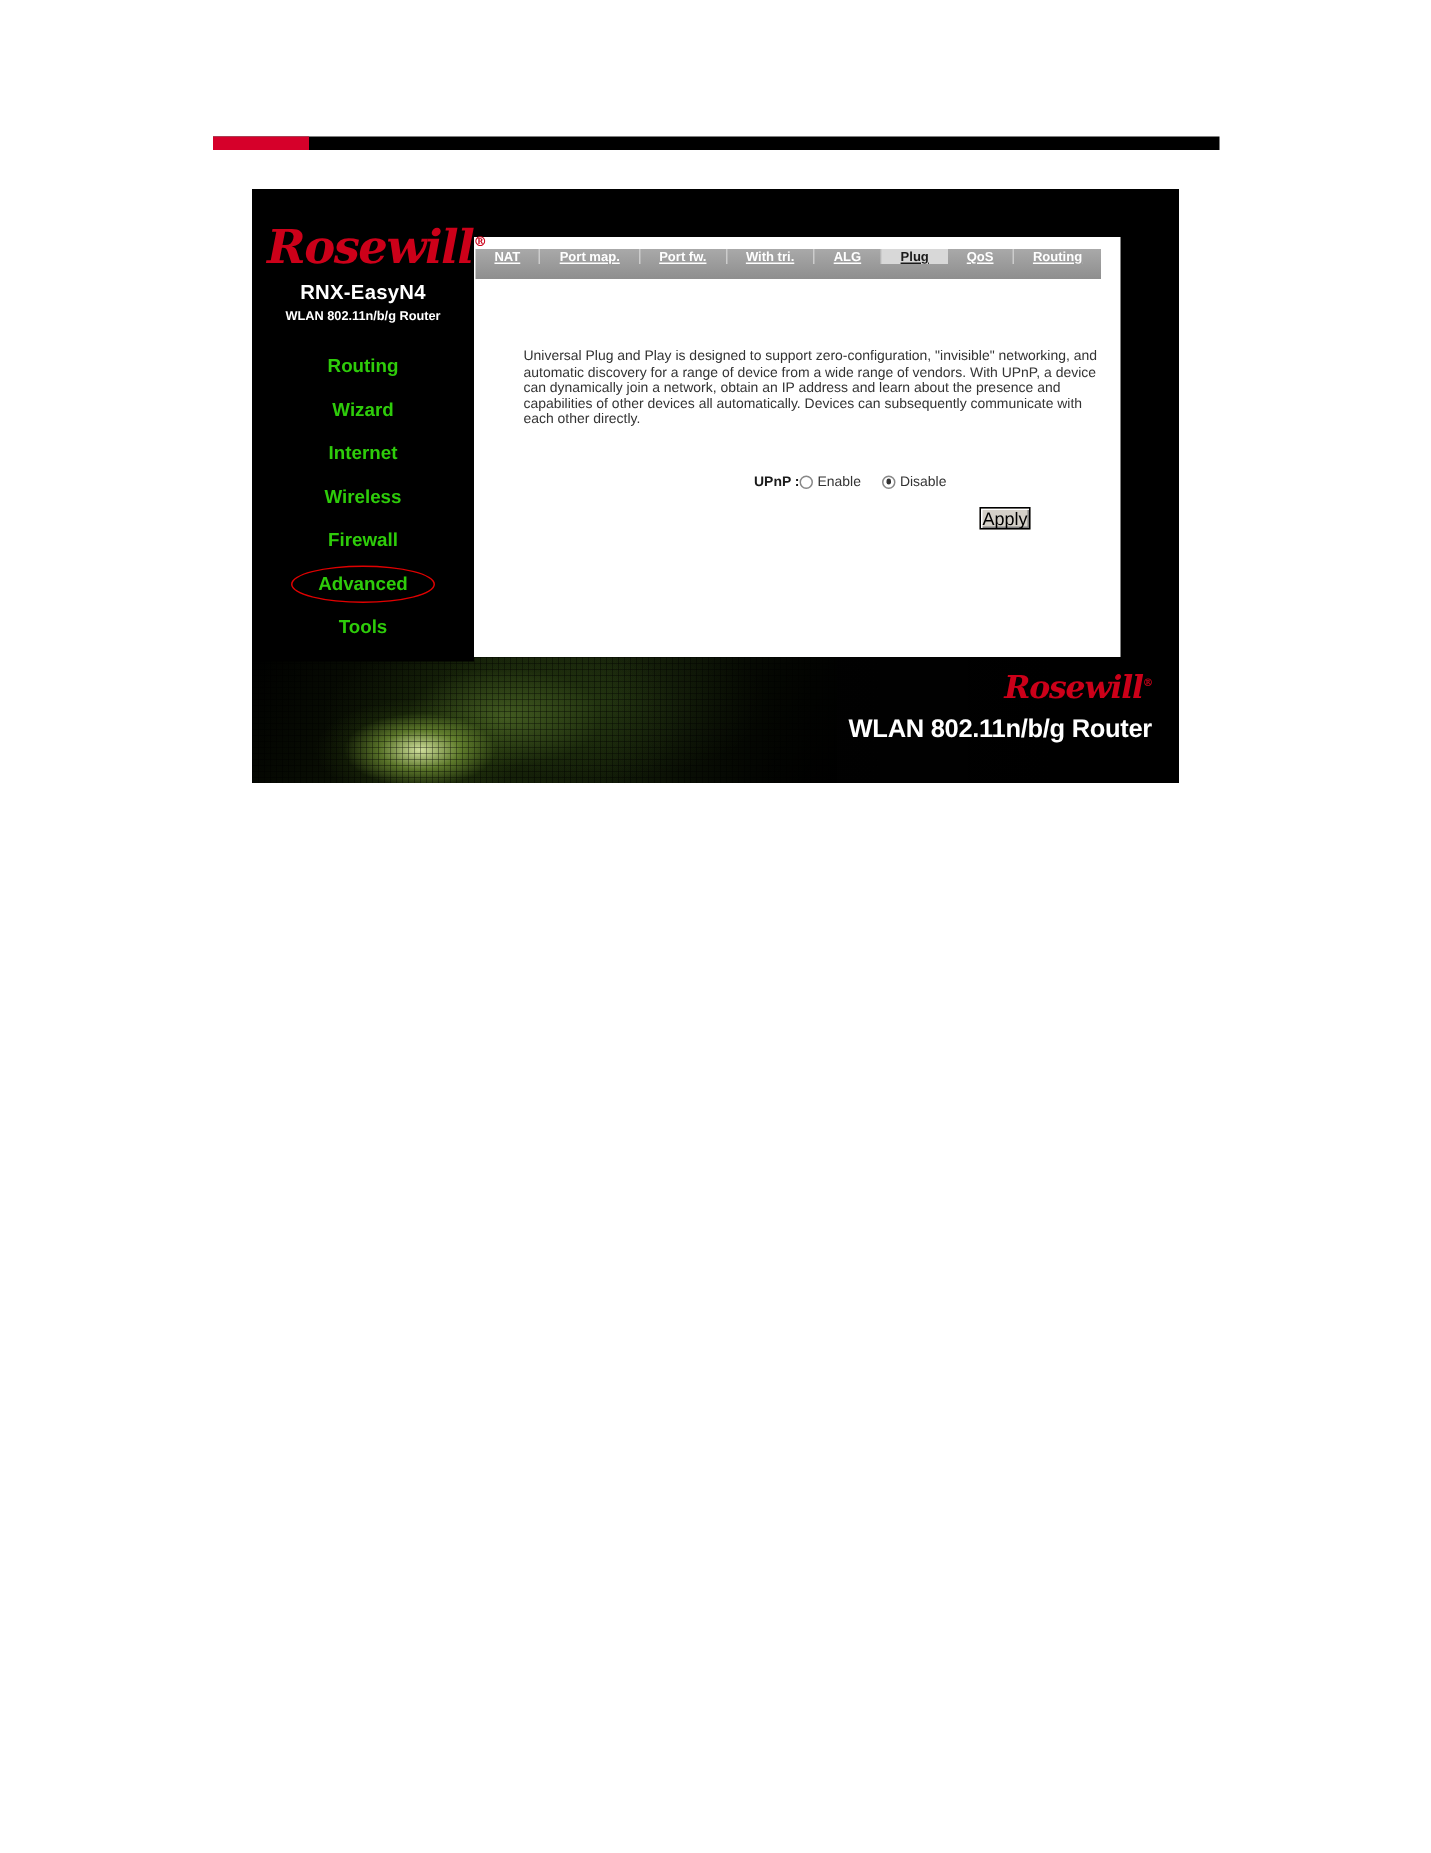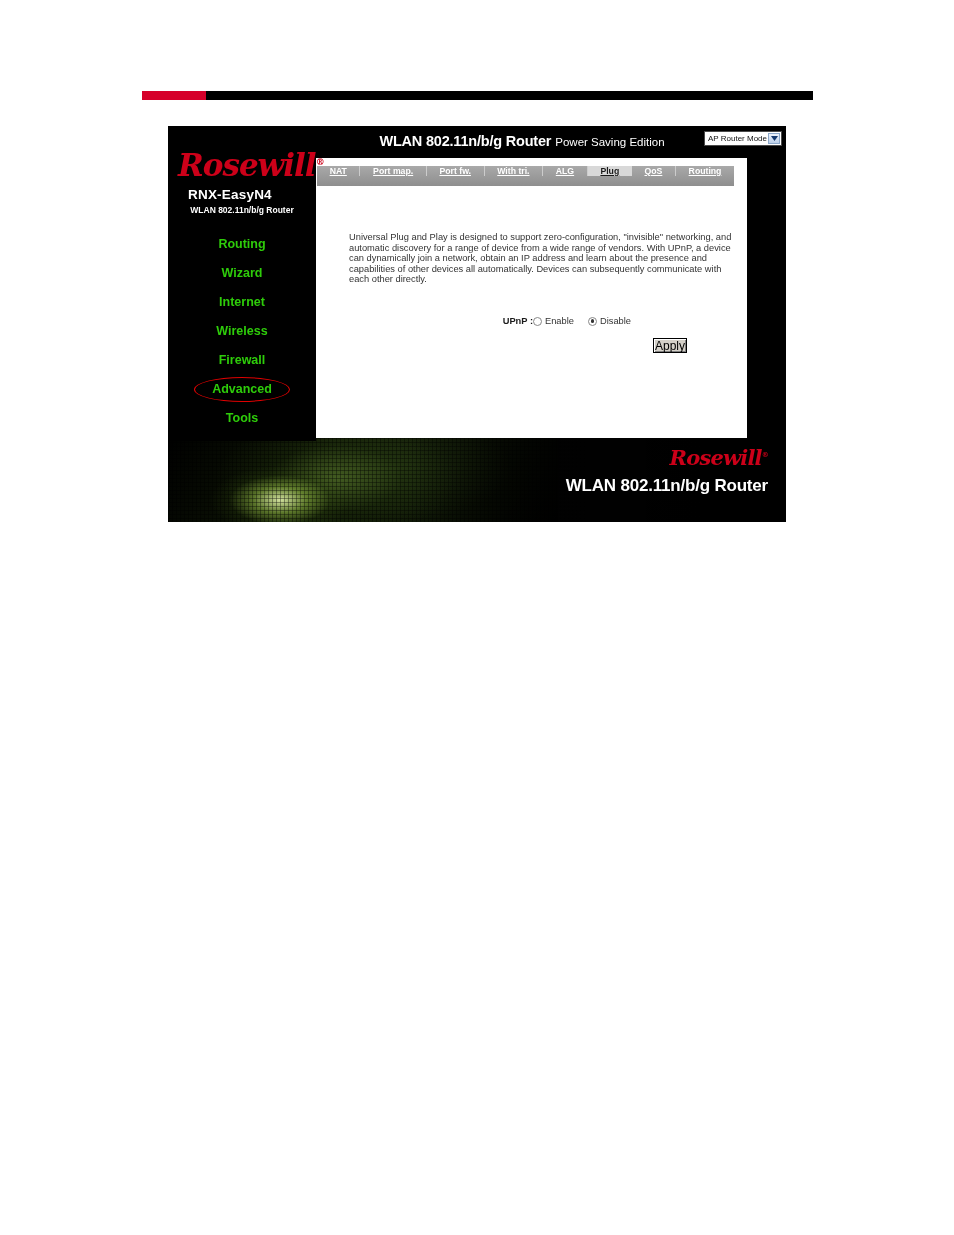--- a/index.html
+++ b/index.html
@@ -130,26 +130,25 @@
   }
   #brand-logo sup {
     font-size: 9px;
     vertical-align: super;
   }
   #model-name {
     position: absolute;
     left: 0;
     top: 61px;
     width: 148px;
-    text-align: left;
+    text-align: center;
     color: #ffffff;
     font-size: 13.5px;
     font-weight: bold;
     letter-spacing: 0.2px;
-    margin-left: 20px;
   }
   #model-sub {
     position: absolute;
     left: 0;
     top: 79px;
     width: 148px;
     text-align: center;
     color: #ffffff;
     font-size: 8.5px;
     font-weight: bold;
@@ -375,33 +374,20 @@
 </style>
 </head>
 <body>
 
 <div id="top-rule">
   <div id="top-rule-accent"></div>
 </div>
 
 <div id="router-ui">
 
-  <div id="titlebar">
-    <div id="product-title">
-      <span class="main">WLAN 802.11n/b/g Router</span><span class="sub">Power Saving Edition</span>
-    </div>
-    <div id="mode-select">
-      <span>AP Router Mode</span>
-      <span class="arrowbox">
-        <svg width="7" height="5" viewBox="0 0 7 5">
-            <path d="M0 0 L7 0 L3.5 5 Z" fill="#14386e"></path>
-          </svg>
-      </span>
-    </div>
-  </div>
 
   <div id="sidebar">
     <div id="brand-logo"><span>Rosewill</span><sup>®</sup></div>
     <div id="model-name">RNX-EasyN4</div>
     <div id="model-sub">WLAN 802.11n/b/g Router</div>
 
     <div id="nav-menu">
       <div class="nav-item"><span>Routing</span></div>
       <div class="nav-item"><span>Wizard</span></div>
       <div class="nav-item"><span>Internet</span></div>

